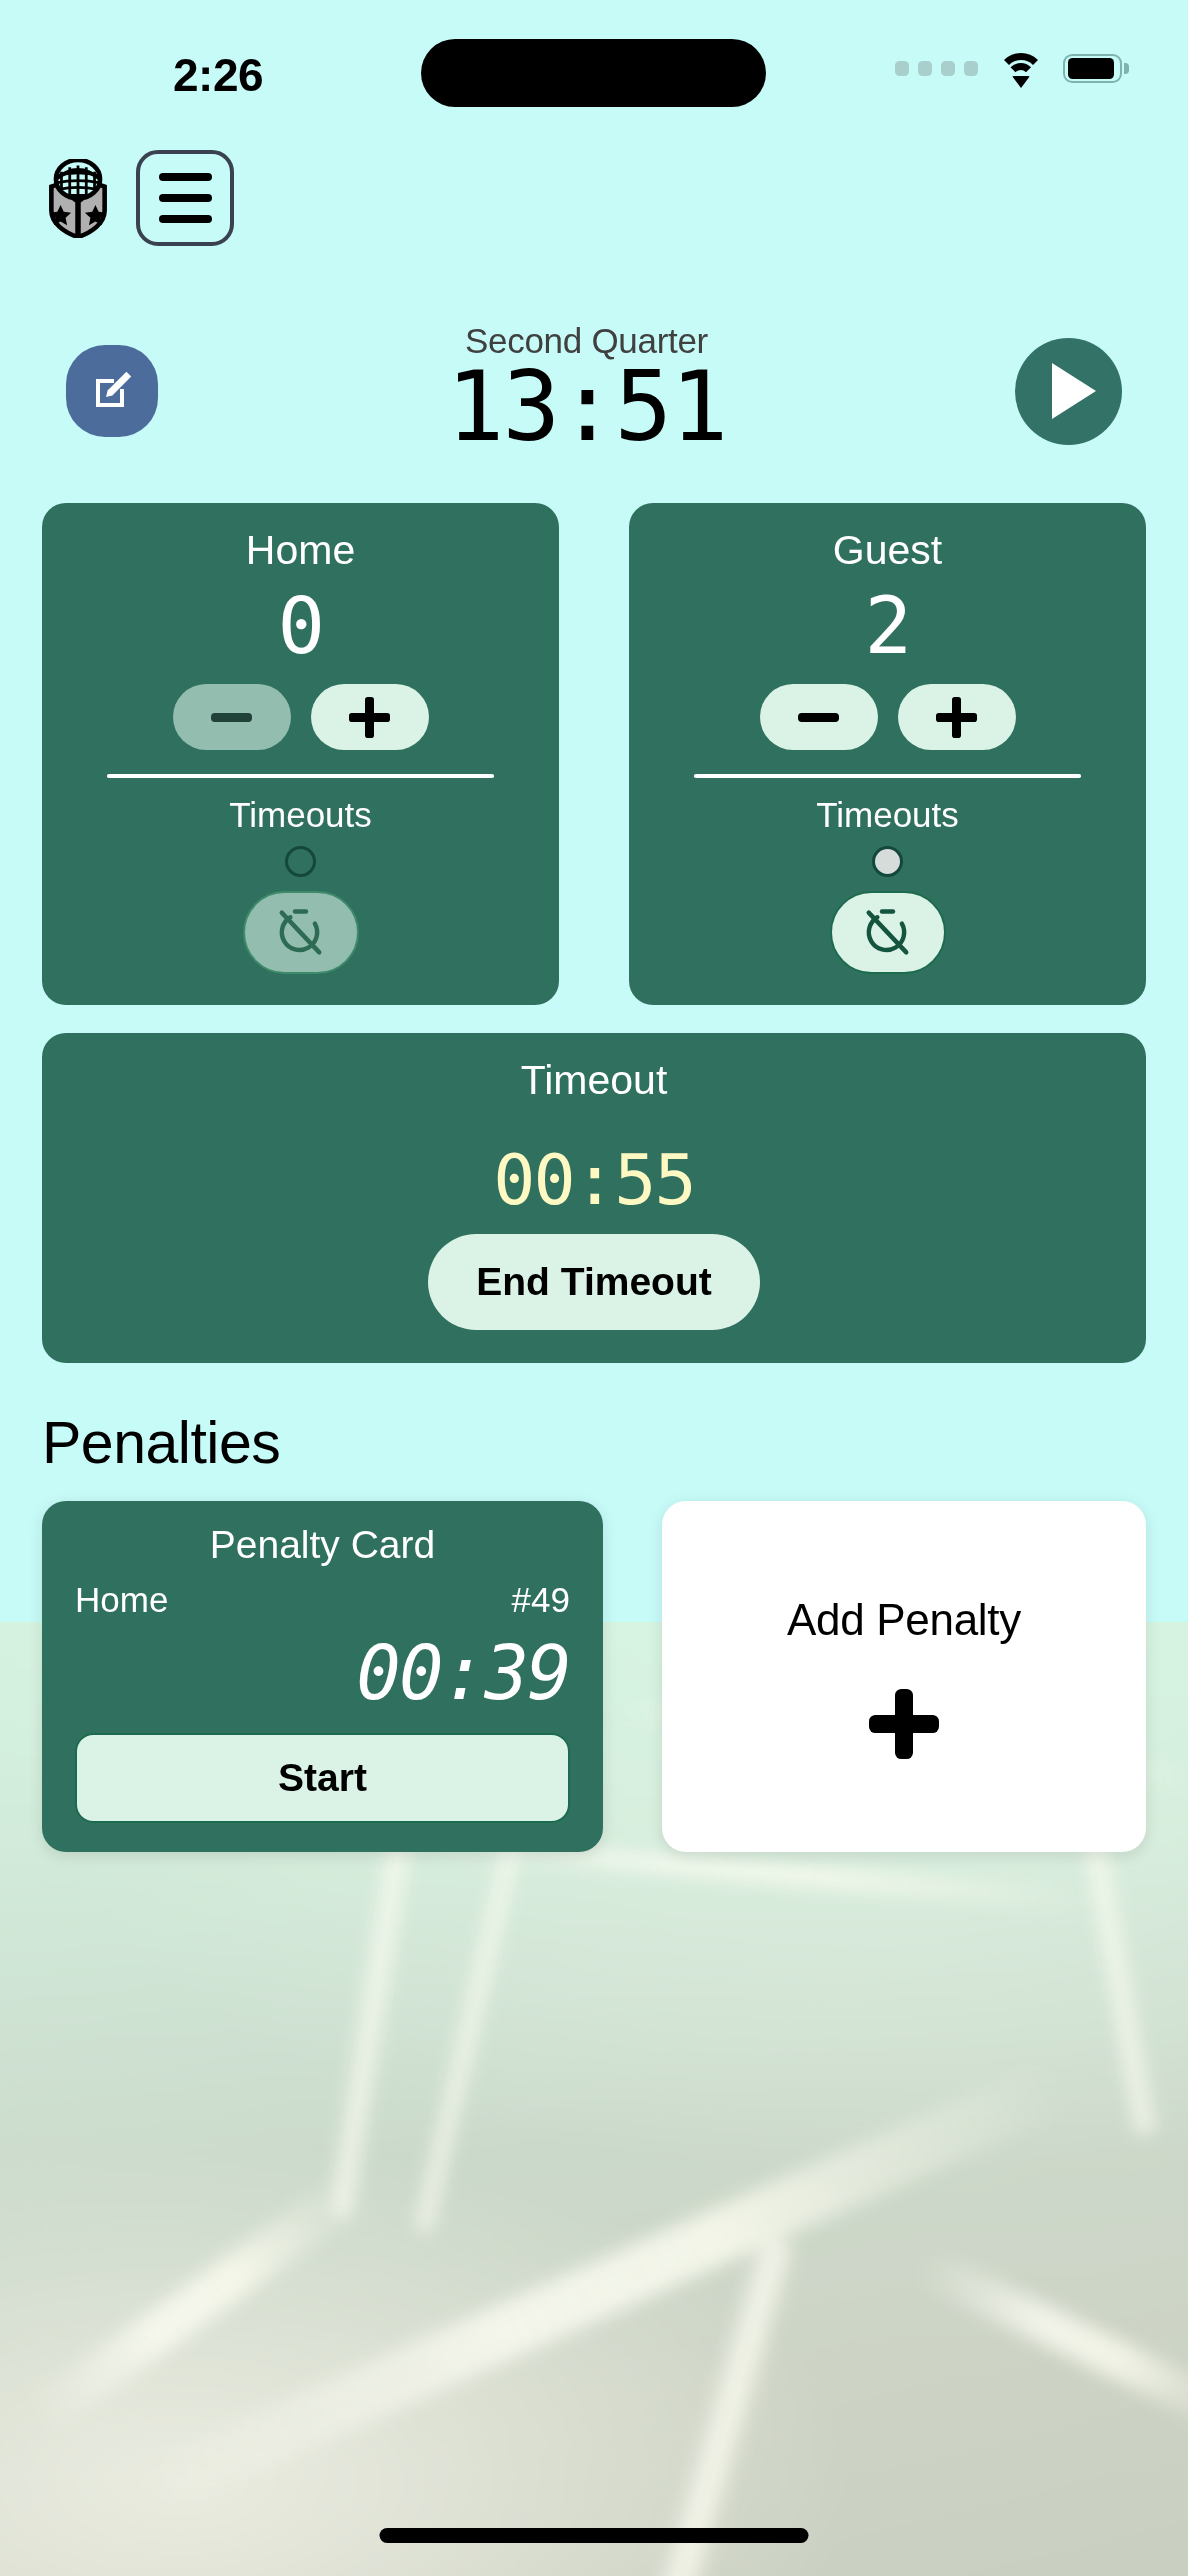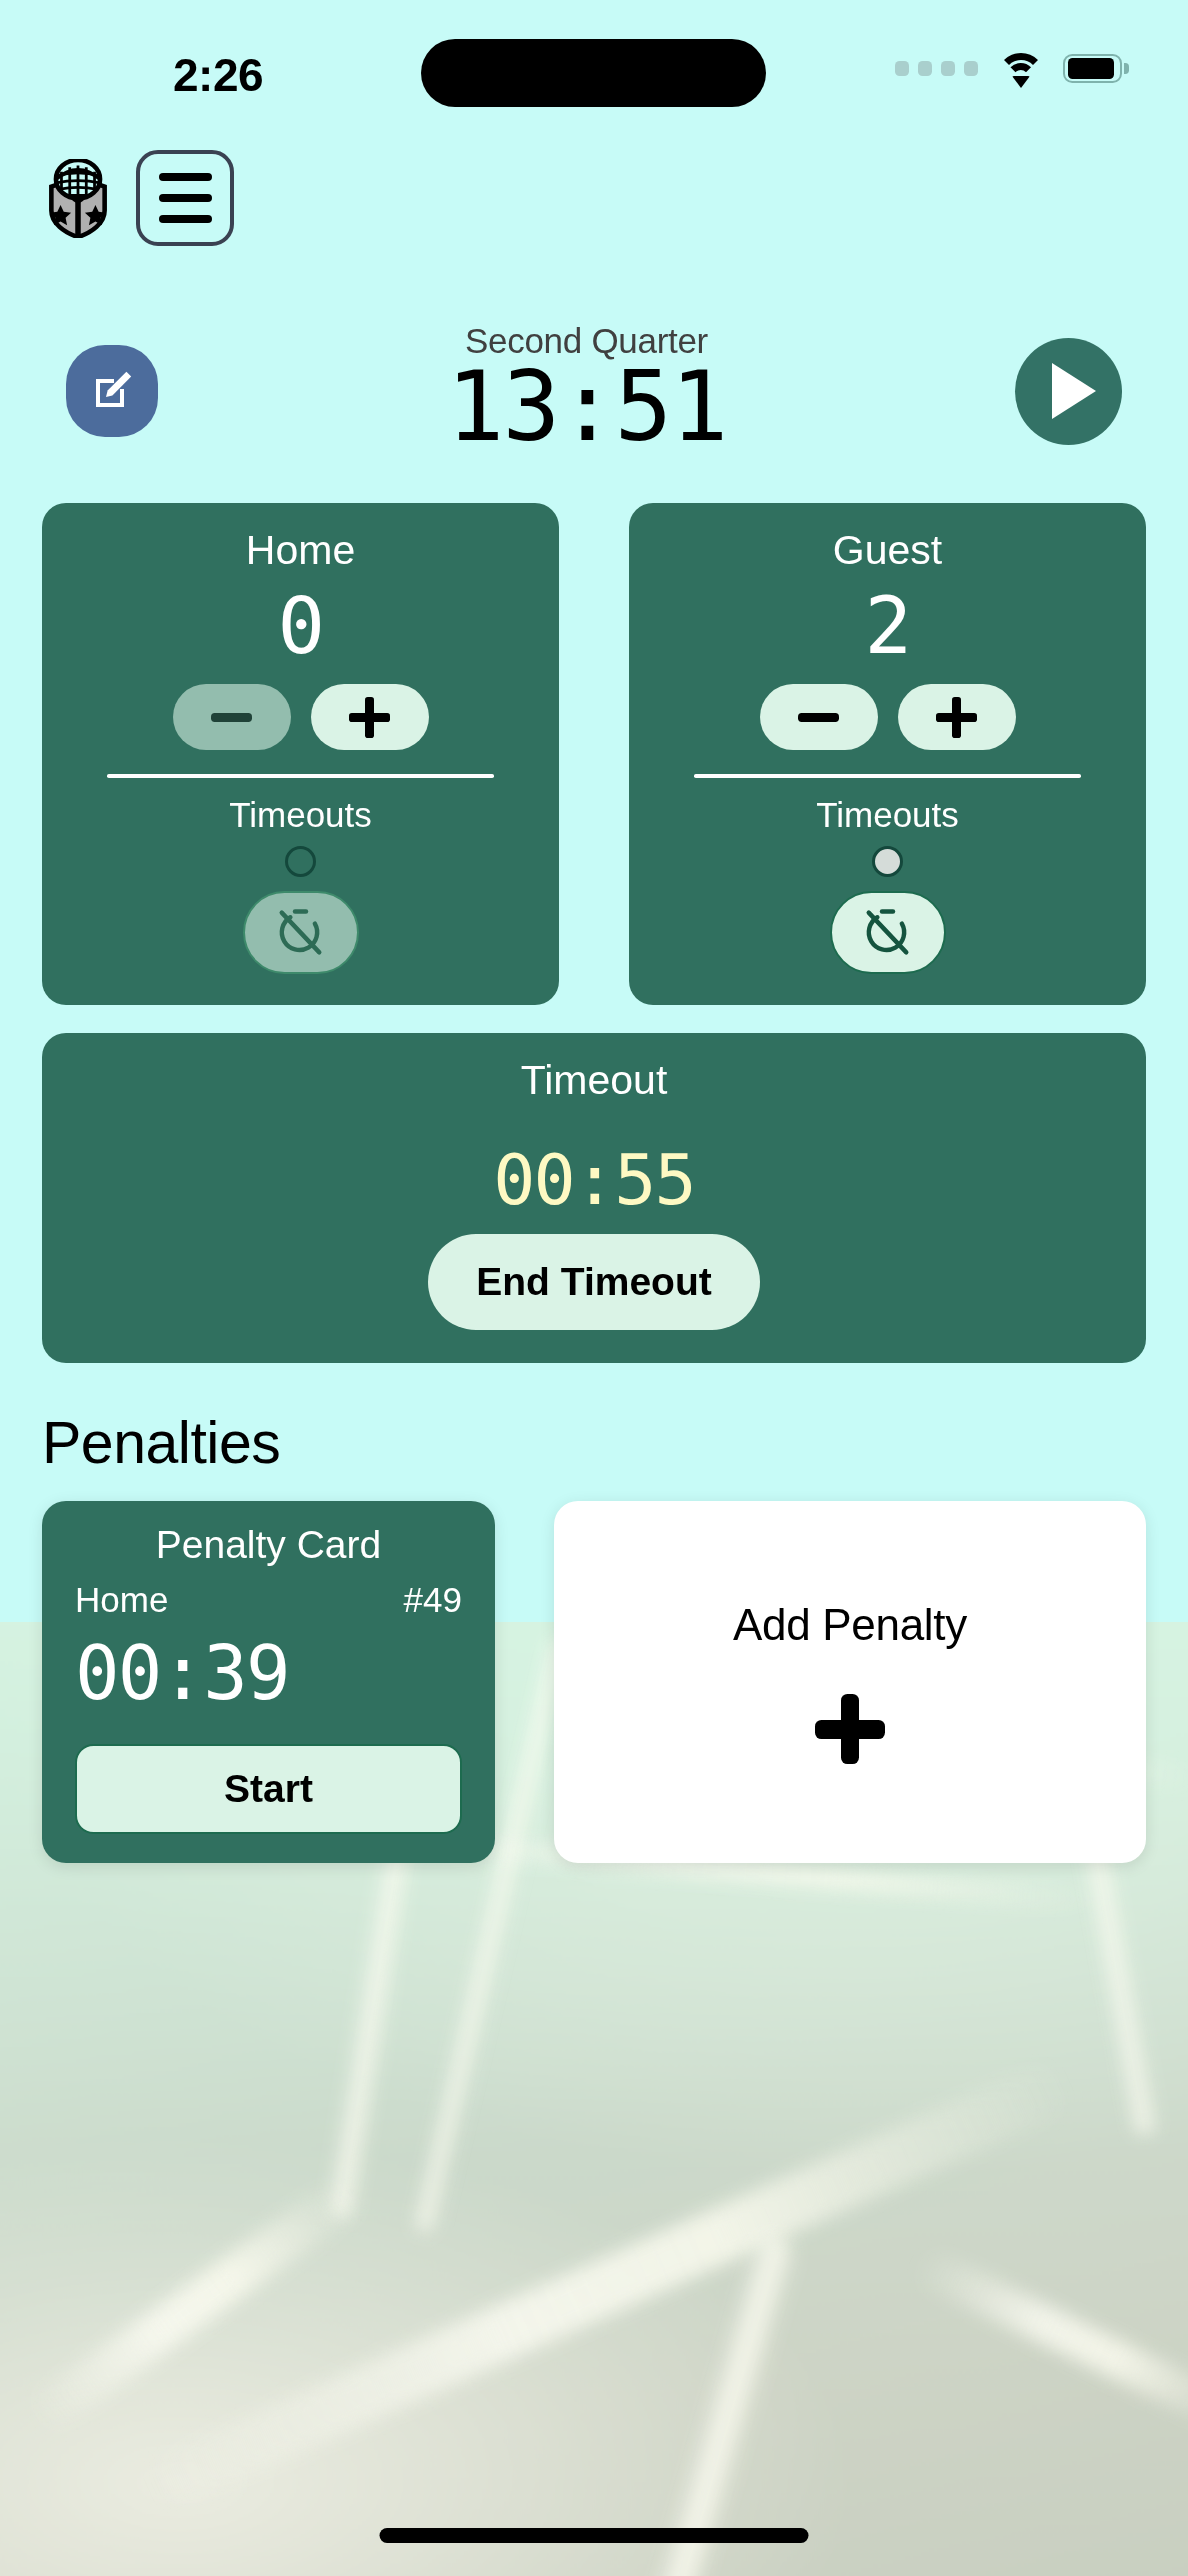--- a/index.html
+++ b/index.html
@@ -228,32 +228,32 @@
     background:#daf3e6; border-radius:48px;
     font-size:39px; font-weight:bold; color:#000;
   }
 
   
   #pen-heading {
     font-size:59px; color:#000; padding:46px 42px 24px; letter-spacing:-0.5px;
   }
   #penalties { display:flex; gap:59px; padding:0 42px; }
   #penalty-card {
-    width:453px; background:#30705f; border-radius:24px;
+    width:561px; background:#30705f; border-radius:24px;
     padding:22px 33px 29.5px; box-shadow:0 3.7px 14.7px rgba(0,0,0,.10);
   }
   #pen-card-title { font-size:39px; color:#fff; text-align:center; margin-bottom:13px; }
   #pen-meta {
     display:flex; justify-content:space-between; align-items:baseline;
     font-size:35px; color:#fff; margin-bottom:11px;
   }
   #pen-clock {
     font-family:"DejaVu Sans Mono", monospace;
-    font-size:74px; color:#fff; text-align:left;
-    letter-spacing:-1.8px; line-height:1.15; margin-bottom:28px;
+    font-size:74px; color:#fff; text-align:right;
+    letter-spacing:-1.8px; line-height:1.15; margin-bottom:17px;font-style:italic;
   }
   #pen-start {
     display:flex; align-items:center; justify-content:center;
     height:90px; background:#daf3e6; border:2.8px solid #1d6b4f;
     border-radius:18.4px; font-size:39px; font-weight:bold; color:#000;
   }
   #add-penalty {
     flex:1; background:#fff; border-radius:24px;
     display:flex; flex-direction:column; align-items:center; justify-content:center;
     gap:44px; box-shadow:0 3.7px 14.7px rgba(0,0,0,.10);

